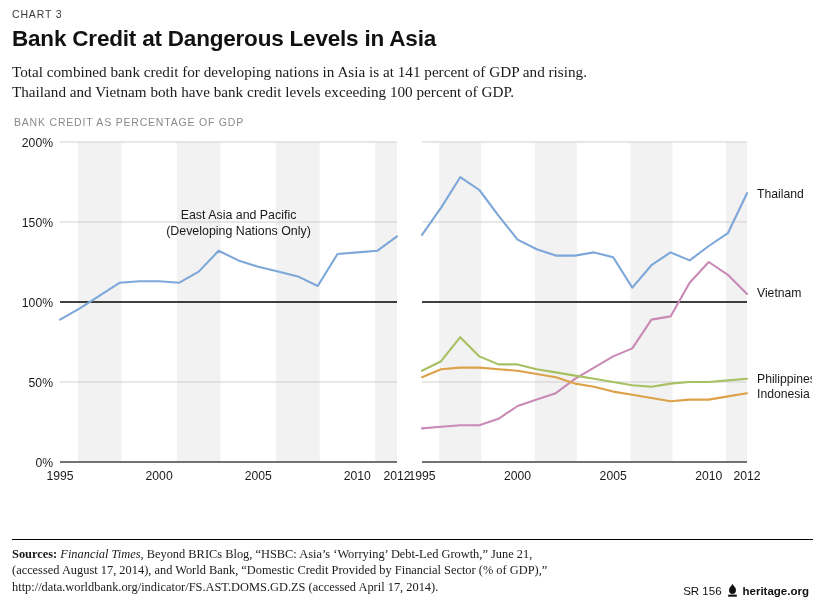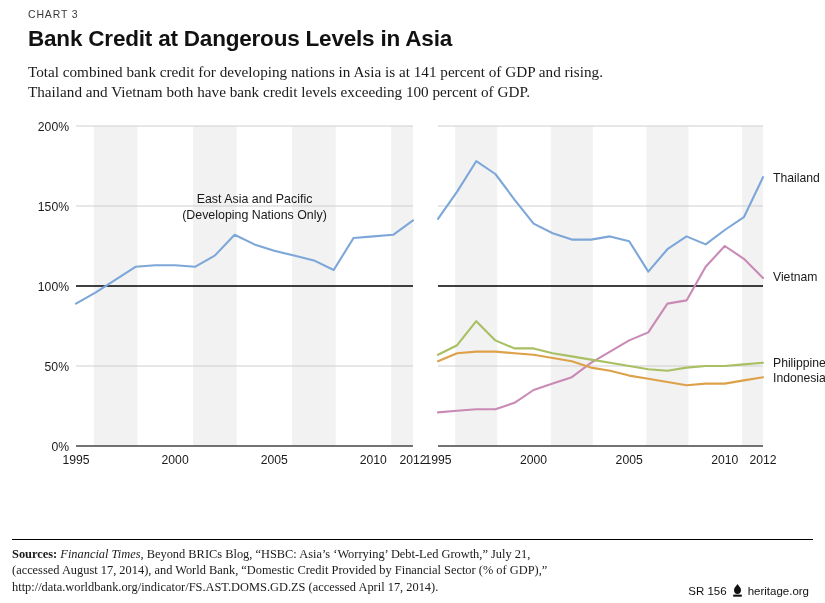--- a/index.html
+++ b/index.html
@@ -1,21 +1,21 @@
 <!DOCTYPE html>
 <html><head>
 <meta charset="utf-8">
 <style>
   html,body{margin:0;padding:0;}
   body{
     width:825px;height:603px;background:#ffffff;
     font-family:"Liberation Sans", sans-serif;color:#1a1a1a;
     position:relative;overflow:hidden;
   }
-  .wrap{padding:8px 12px 0 28px;position:relative;height:100%;box-sizing:border-box;}
+  .wrap{padding:8px 12px 0 12px;position:relative;height:100%;box-sizing:border-box;}
   .chart-label{
     font-size:10.5px;letter-spacing:.85px;color:#3a3a3a;font-weight:400;
     margin:0 0 6px 0;
   }
   .title{
     font-family:"Liberation Sans", sans-serif;
     font-size:22.5px;font-weight:700;color:#111;margin:0 0 10px 0;letter-spacing:-.2px;
   }
   .subtitle{
     font-family:Liberation Serif, serif;
@@ -35,37 +35,38 @@
     font-size:12.4px;line-height:1.33;color:#1a1a1a;
   }
   .sources b{font-weight:700;}
   .sources i{text-align:right;}
   .credit{
     position:absolute;right:4px;bottom:-2px;
     font-size:11.5px;color:#111;display:flex;align-items:center;gap:5px;
   }
   .credit .sr{font-weight:400;}
   .flame{display:inline-block;width:11px;height:13px;position:relative;}
-  .heritage{font-weight:400;text-align:center;}
+  .heritage{font-weight:700;text-align:center;}
   .series-label{font-size:12.2px;fill:#1a1a1a;}
   .tick-text{font-size:12.2px;fill:#1a1a1a;}
   .annot{font-size:12.4px;fill:#1a1a1a;}
 </style>
 </head>
 <body>
 
 <div class="wrap">
 
   <div class="chart-label">CHART 3</div>
   <h1 class="title">Bank Credit at Dangerous Levels in Asia</h1>
   <div class="subtitle">
     <div>Total combined bank credit for developing nations in Asia is at 141 percent of GDP and rising.</div>
     <div>Thailand and Vietnam both have bank credit levels exceeding 100 percent of GDP.</div>
   </div>
 
+  <div class="axis-caption">BANK CREDIT AS PERCENTAGE OF GDP</div>
 
   <div class="plot-area">
     <svg id="chart-svg" width="800" height="370" viewBox="0 0 800 370">
         <rect x="65.84117647059004" y="10" width="43.61176470587874" height="320" fill="#f2f2f2"></rect>
         <rect x="164.95882352941356" y="10" width="43.611764705878755" height="320" fill="#f2f2f2"></rect>
         <rect x="264.0764705882371" y="10" width="43.61176470587873" height="320" fill="#f2f2f2"></rect>
         <rect x="363.19411764706064" y="10" width="21.805882352939363" height="320" fill="#f2f2f2"></rect>
         <line x1="48" x2="385" y1="330" y2="330" stroke="#cfcfcf" stroke-width="1"></line>
         <line x1="48" x2="385" y1="250" y2="250" stroke="#cfcfcf" stroke-width="1"></line>
         <line x1="48" x2="385" y1="170" y2="170" stroke="#000000" stroke-width="1.3"></line>
@@ -109,21 +110,21 @@
         <polyline points="410.00,245.20 429.12,237.20 448.24,235.60 467.35,235.60 486.47,237.20 505.59,238.80 524.71,242.00 543.82,245.20 562.94,251.60 582.06,254.80 601.18,259.60 620.29,262.80 639.41,266.00 658.53,269.20 677.65,267.60 696.76,267.60 715.88,264.40 735.00,261.20" fill="none" stroke="#dda14a" stroke-width="2.1" stroke-linejoin="round" stroke-linecap="round"></polyline>
         <text x="745" y="265.7" class="series-label">Indonesia</text>
       </svg>
   </div>
 
   <div class="footer">
     <div class="src-rule"></div>
     <div class="sources">
       <div>
         <b>Sources:</b>
-        <i>Financial Times</i><span>, Beyond BRICs Blog, “HSBC: Asia’s ‘Worrying’ Debt-Led Growth,” July 21,</span>
+        <i>Financial Times</i><span>, Beyond BRICs Blog, “HSBC: Asia’s ‘Worrying’ Debt-Led Growth,” June 21,</span>
       </div>
       <div>(accessed August 17, 2014), and World Bank, “Domestic Credit Provided by Financial Sector (% of GDP),”</div>
       <div>http://data.worldbank.org/indicator/FS.AST.DOMS.GD.ZS (accessed April 17, 2014).</div>
     </div>
     <div class="credit">
       <span class="sr">SR 156</span>
       <span class="flame">
         <svg width="11" height="13" viewBox="0 0 11 13">
             <path d="M5.5 0C4.2 2.4 2 3.3 2 6.2 2 8.6 3.3 10 5.5 10S9 8.6 9 6.2C9 3.3 6.8 2.4 5.5 0z" fill="#111"></path>
             <rect x="1.2" y="10.6" width="8.6" height="2.1" fill="#111"></rect>

